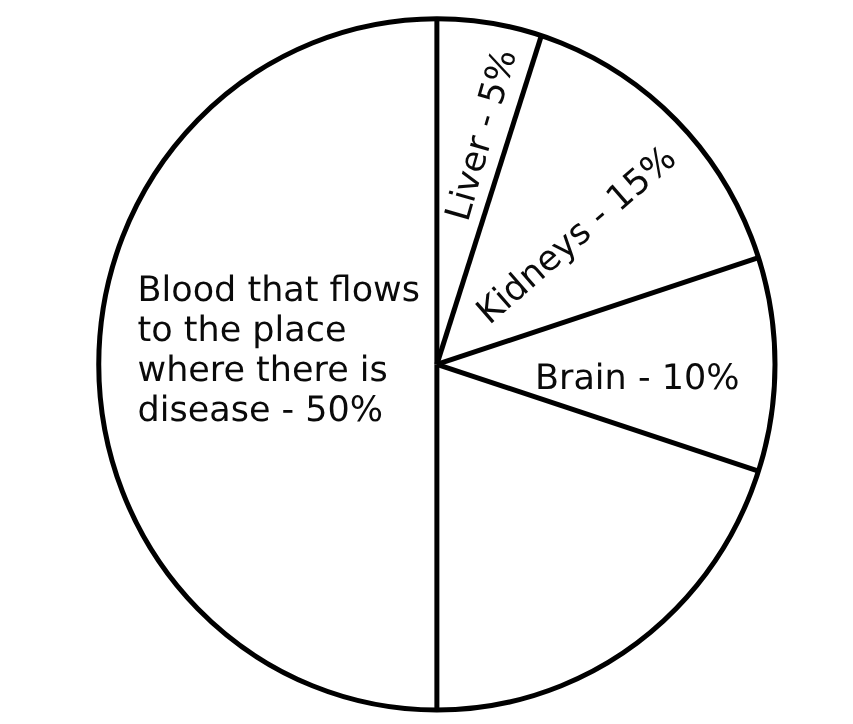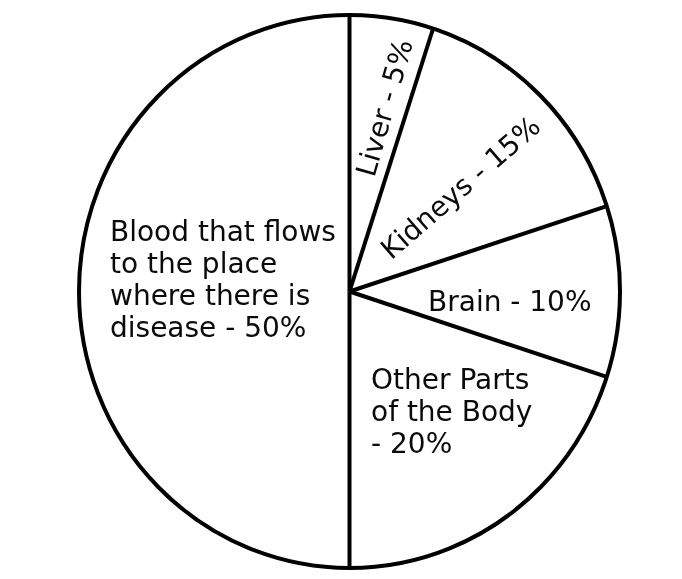--- a/index.html
+++ b/index.html
@@ -77,17 +77,14 @@
 to the place
 where there is
 disease - 50%</div>
 
   <div class="label label-liver">Liver - 5%</div>
 
   <div class="label label-kidneys">Kidneys - 15%</div>
 
   <div class="label label-brain">Brain - 10%</div>
 
-  <div class="label multiline label-other">Other Parts
-of the Body
-- 20%</div>
 
 </div>
 
 </body></html>

